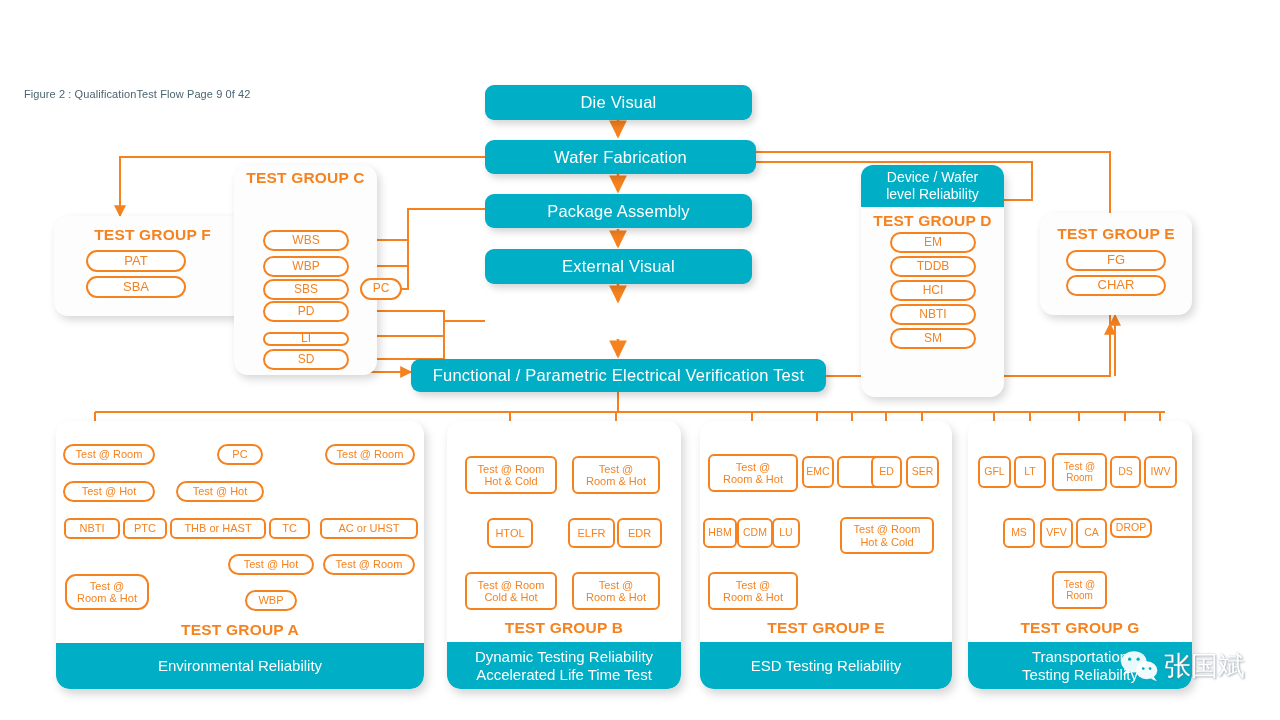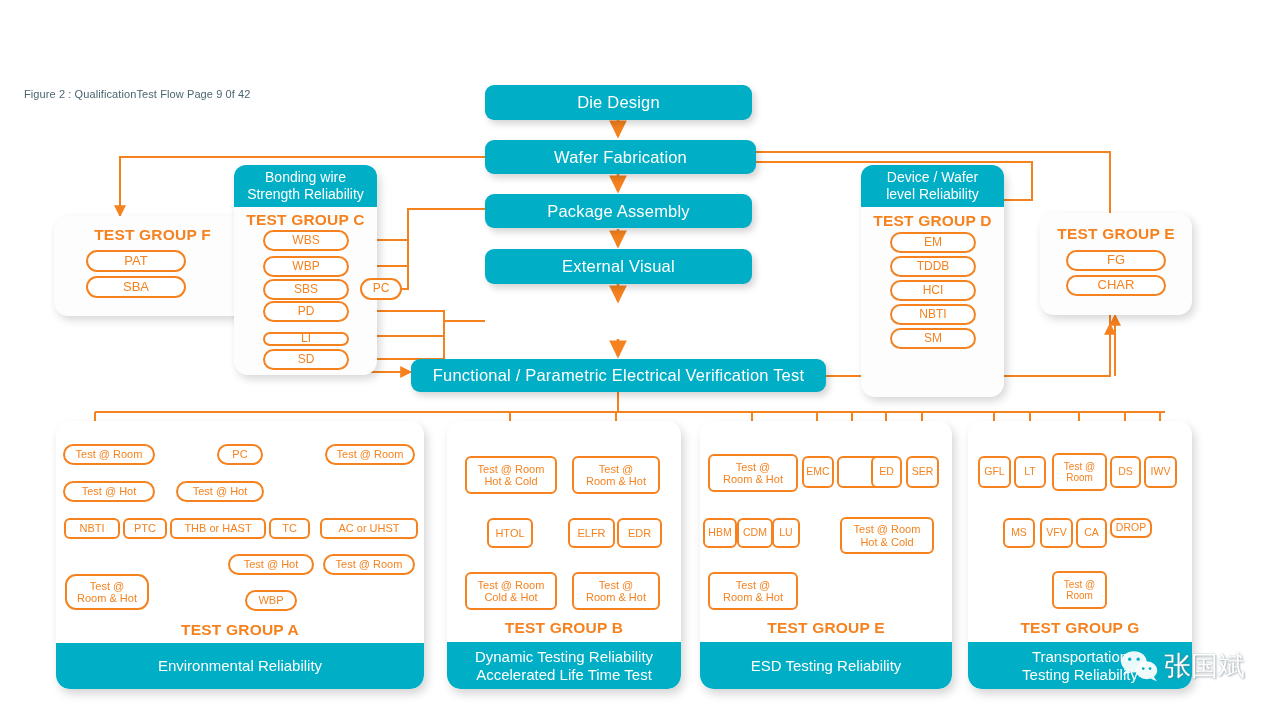--- a/index.html
+++ b/index.html
@@ -174,37 +174,33 @@
       <path d="M1079,508 L1133,508 L1133,517" marker-end="url(#ah)"></path>
       <path d="M1019,548 L1019,562 L1079,562 L1079,571" marker-end="url(#ah)"></path>
       <path d="M1060,548 L1060,562"></path>
       <path d="M1092,548 L1092,562"></path>
       <path d="M1133,548 L1133,562 L1079,562"></path>
     </g>
   </svg>
 
   <div class="abs fig-caption">Figure 2 : QualificationTest Flow Page 9 0f 42</div>
 
-  <div class="abs teal" style="left:485px;top:85px;width:267px;height:35px;">Die Design</div>
+  <div class="abs teal" style="left:485px;top:85px;width:267px;height:35px;">Die Visual</div>
   <div class="abs teal" style="left:485px;top:140px;width:271px;height:34px;">Wafer Fabrication</div>
   <div class="abs teal" style="left:485px;top:194px;width:267px;height:34px;">Package Assembly</div>
   <div class="abs teal" style="left:485px;top:249px;width:267px;height:35px;">External Visual</div>
   <div class="abs teal" style="left:411px;top:359px;width:415px;height:33px;">Functional / Parametric Electrical Verification Test</div>
 
   <div class="abs card" style="left:54px;top:216px;width:197px;height:100px;">
     <div class="abs group-title" style="left:0;top:10px;">TEST GROUP F</div>
     <div class="abs onode pill" style="left:32px;top:34px;width:100px;height:22px;">PAT</div>
     <div class="abs onode pill" style="left:32px;top:60px;width:100px;height:22px;">SBA</div>
   </div>
 
   <div class="abs card" style="left:234px;top:165px;width:143px;height:210px;">
-    <div class="cap-teal">
-      <div>Bonding wire</div>
-      <div>Strength Reliability</div>
-    </div>
     <div class="group-title" style="margin-top:4px;">TEST GROUP C</div>
     <div class="abs onode pill s12" style="left:29px;top:65px;width:86px;height:21px;">WBS</div>
     <div class="abs onode pill s12" style="left:29px;top:91px;width:86px;height:21px;">WBP</div>
     <div class="abs onode pill s12" style="left:29px;top:114px;width:86px;height:21px;">SBS</div>
     <div class="abs onode pill s12" style="left:29px;top:136px;width:86px;height:21px;">PD</div>
     <div class="abs onode pill s12" style="left:29px;top:167px;width:86px;height:14px;">LI</div>
     <div class="abs onode pill s12" style="left:29px;top:184px;width:86px;height:21px;">SD</div>
   </div>
   <div class="abs onode pill s12" style="left:360px;top:278px;width:42px;height:22px;background:#fff;">PC</div>
 

